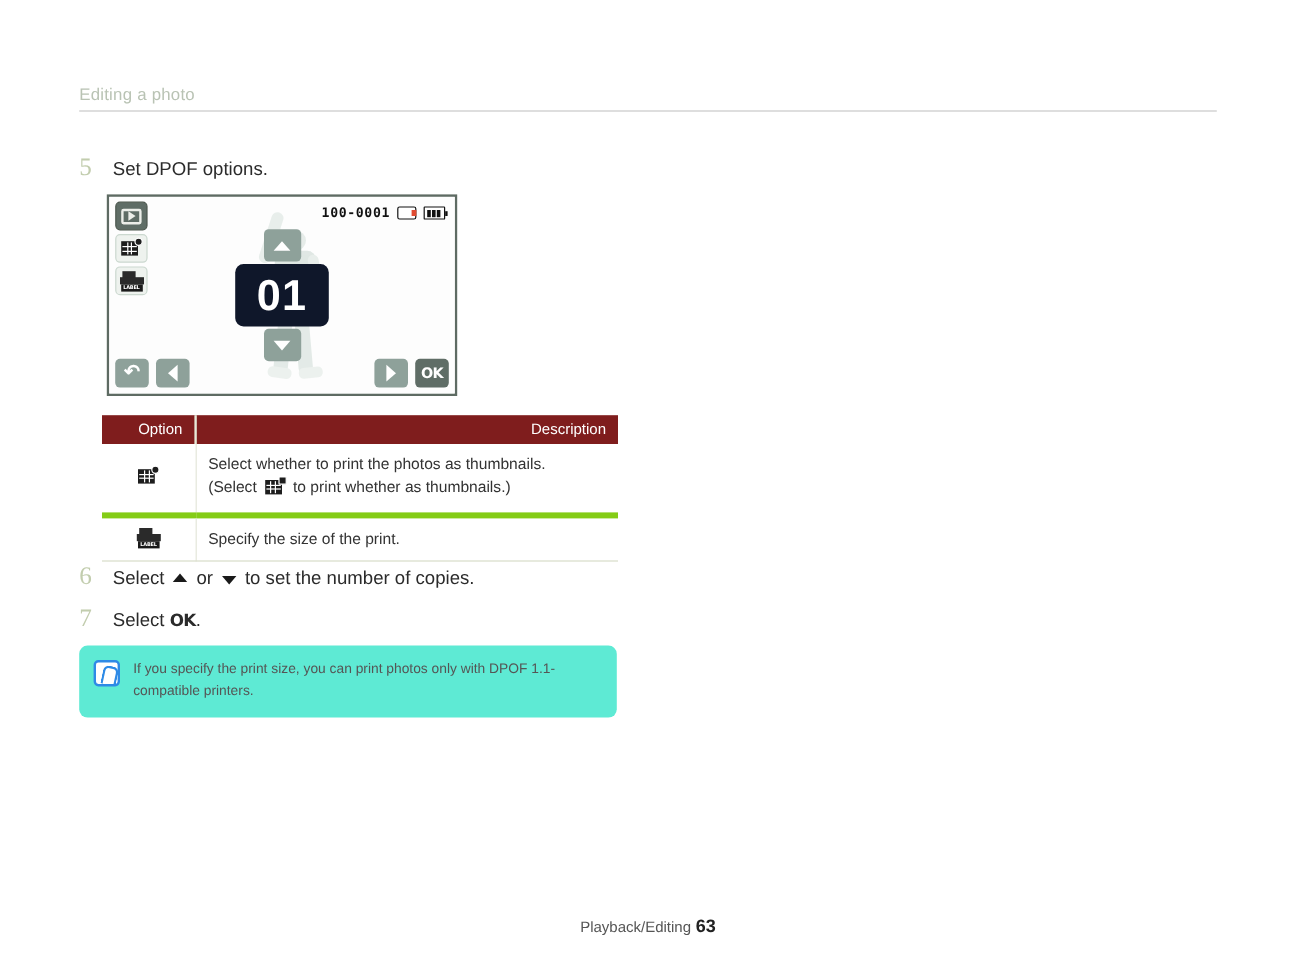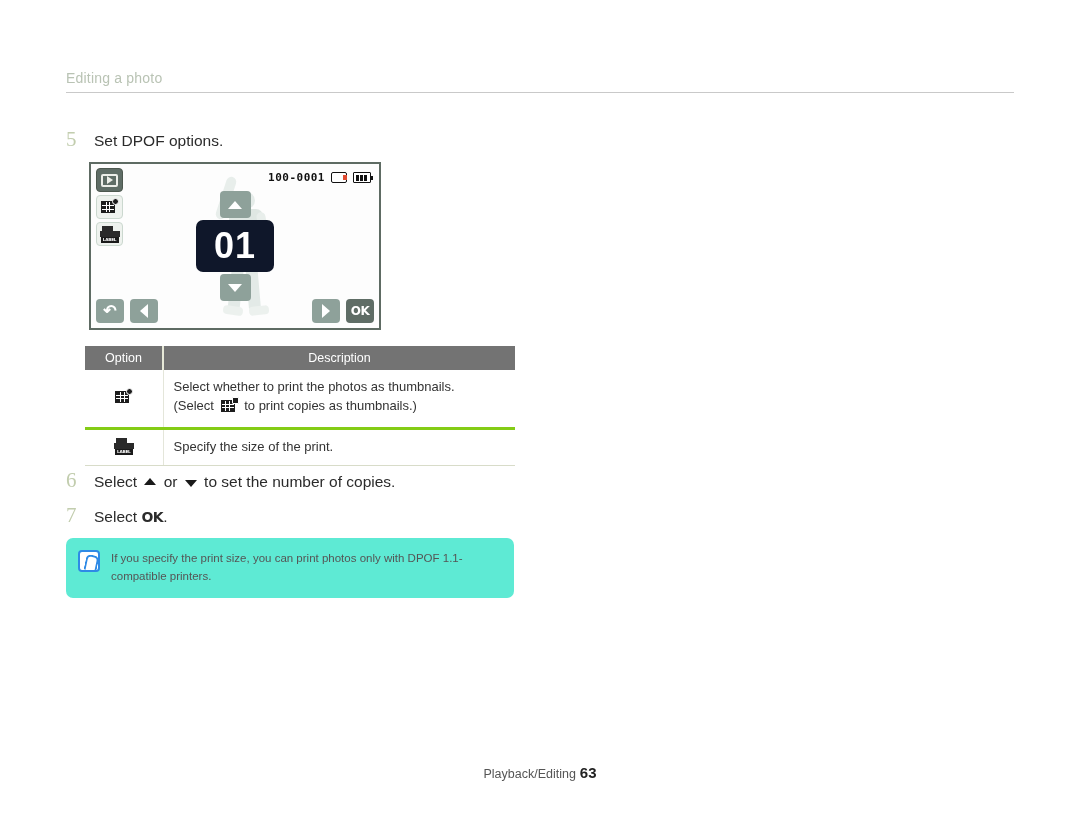--- a/index.html
+++ b/index.html
@@ -158,27 +158,27 @@
   .btm-btn.ok { background:#5f6d66; font-size:12px; font-family:"DejaVu Sans", sans-serif; letter-spacing:-.5px;}
   .chev-l { width:0;height:0; border-top:7px solid transparent; border-bottom:7px solid transparent; border-right:8px solid #fff;}
   .chev-r { width:0;height:0; border-top:7px solid transparent; border-bottom:7px solid transparent; border-left:8px solid #fff;}
 
   
   .opt-table {
     position:absolute; left:85px; top:346px; width:430px;
     border-collapse:collapse;
   }
   .opt-table th {
-    background:#737373; color:#ffffff; font-weight:normal;
-    font-size:12.5px; text-align:center; padding:5px 10px; height:22px;margin-left:46px;
+    background:#7f1d1d; color:#ffffff; font-weight:normal;
+    font-size:12.5px; text-align:right; padding:5px 10px; height:22px;margin-left:46px;
   }
   .opt-table th.col-opt { width:78px; border-right:2px solid #e7e9d8; }
   .opt-table td {
     font-size:13px; color:#333; padding:8px 10px; vertical-align:middle;
-    border-bottom:3px solid #84cc16;
+    border-bottom:5px solid #84cc16;
   }
   .opt-table td.cell-icon { width:78px; text-align:center; border-right:1px solid #e4e6da; }
   .opt-table tr:last-child td { border-bottom:1px solid #d8dcc9; }
   .desc-line { line-height:1.45; }
   .inline-ico { display:inline-block; vertical-align:-3px; margin:0 3px; }
 
   
   .note {
     position:absolute; left:66px; top:538px; width:448px; min-height:56px;
     background:#5eead4; border-radius:7px;
@@ -292,21 +292,21 @@
       </tr>
     </thead>
     <tbody>
       <tr>
         <td class="cell-icon">
           <span class="grid-glyph" style="display:inline-block;"><span class="gbox"></span><span class="badge"></span></span>
         </td>
         <td>
           <div class="desc-line">Select whether to print the photos as thumbnails.</div>
           <div class="desc-line">
-            <span>(Select </span><span class="inline-ico"><span class="grid-glyph check" style="display:inline-block;"><span class="gbox"></span><span class="badge"></span></span></span><span> to print copies as thumbnails.)</span>
+            <span>(Select </span><span class="inline-ico"><span class="grid-glyph check" style="display:inline-block;"><span class="gbox"></span><span class="badge"></span></span></span><span> to print whether as thumbnails.)</span>
           </div>
         </td>
       </tr>
       <tr>
         <td class="cell-icon">
           <span class="printer-glyph" style="display:inline-block;">
             <span class="pg-top"></span><span class="pg-body"></span><span class="pg-label">LABEL</span>
           </span>
         </td>
         <td>

